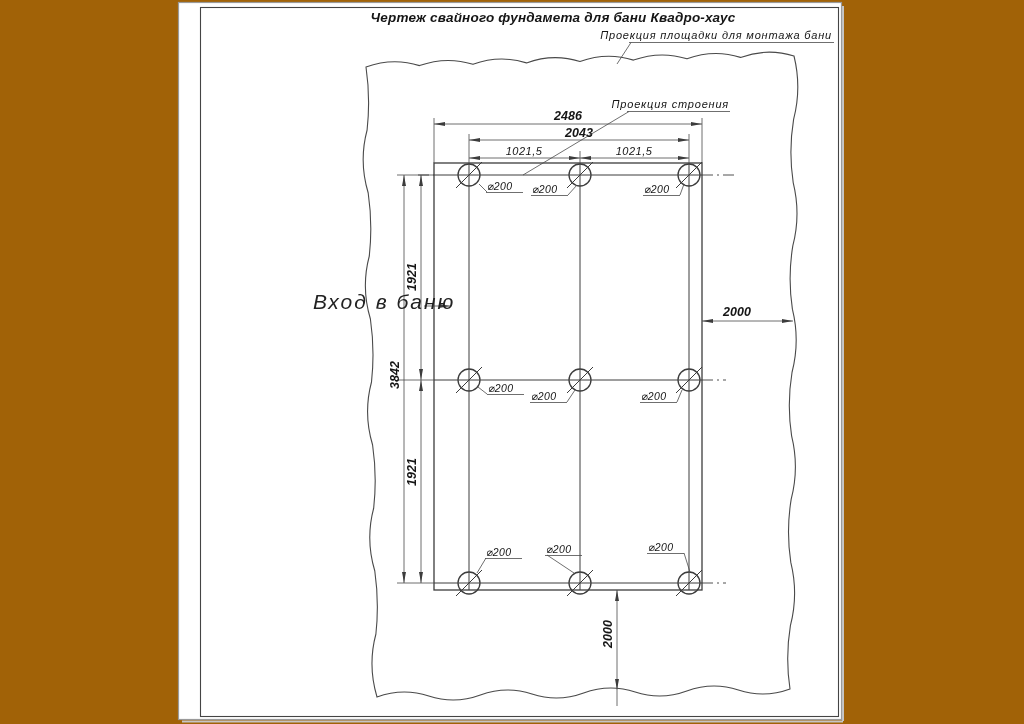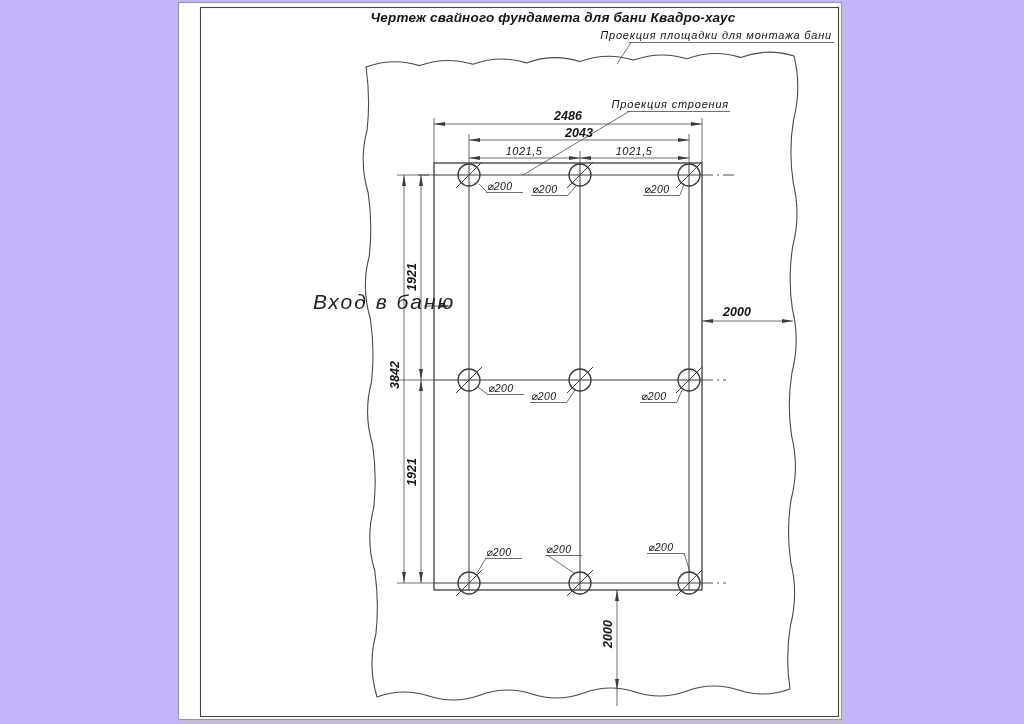--- a/index.html
+++ b/index.html
@@ -1,16 +1,16 @@
 <!DOCTYPE html>
 <html><head>
 <meta charset="utf-8">
 <style>
   html,body { margin:0; padding:0; background:#ffffff; }
-  .canvas { position:relative; width:1024px; height:724px; background:#c4b5fd; overflow:hidden; }
+  .canvas { position:relative; width:1024px; height:724px; background:#a16207; overflow:hidden; }
   svg text { fill:#151515; font-family:"Liberation Sans","DejaVu Sans",sans-serif; font-style:italic; }
   .t-title   { font-size:13.5px; font-weight:600; letter-spacing:0.2px; }
   .t-callout { font-size:11px; letter-spacing:0.8px; }
   .t-dim-b   { font-size:12.5px; font-weight:700; }
   .t-dim     { font-size:11px; letter-spacing:0.5px; }
   .t-pile    { font-size:10.5px; letter-spacing:0.4px; }
   .t-entr    { font-size:21px; letter-spacing:2px; fill:#222; }
   .ln   { stroke:#3c3c3c; stroke-width:1; fill:none; }
   .ln-md{ stroke:#3c3c3c; stroke-width:1.3; fill:none; }
   .thin { stroke:#4a4a4a; stroke-width:0.8; fill:none; }

